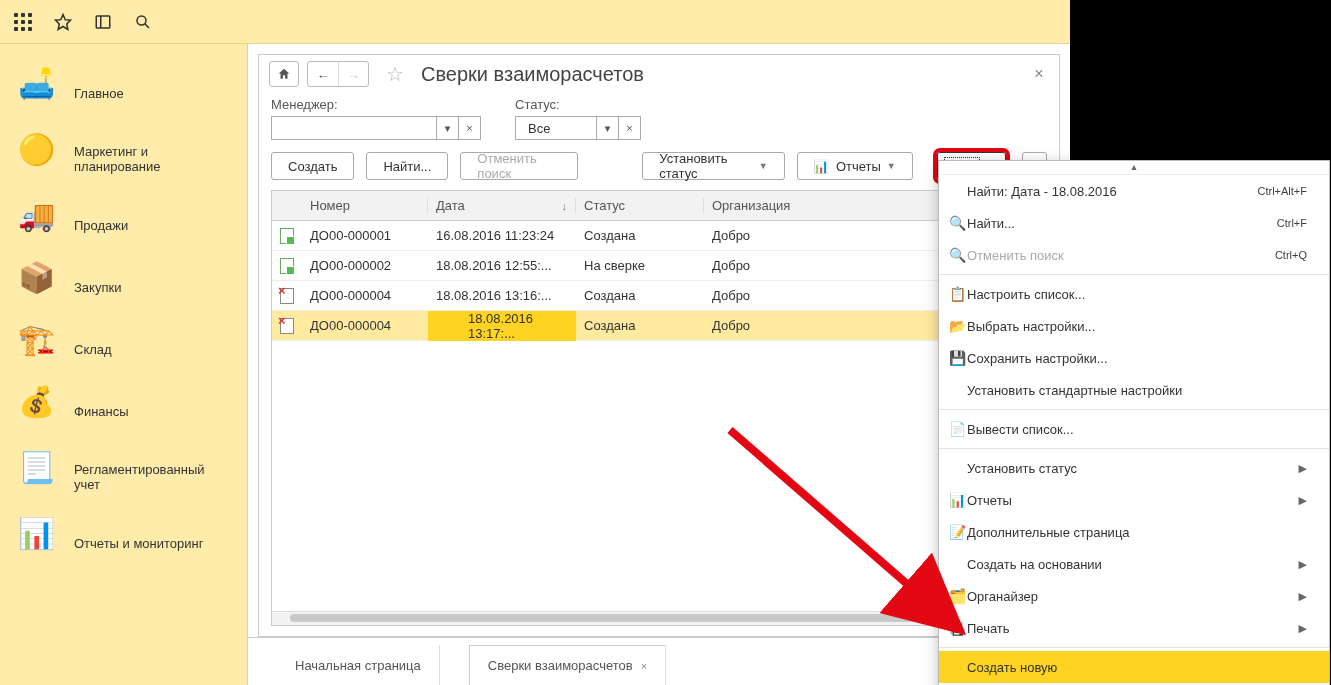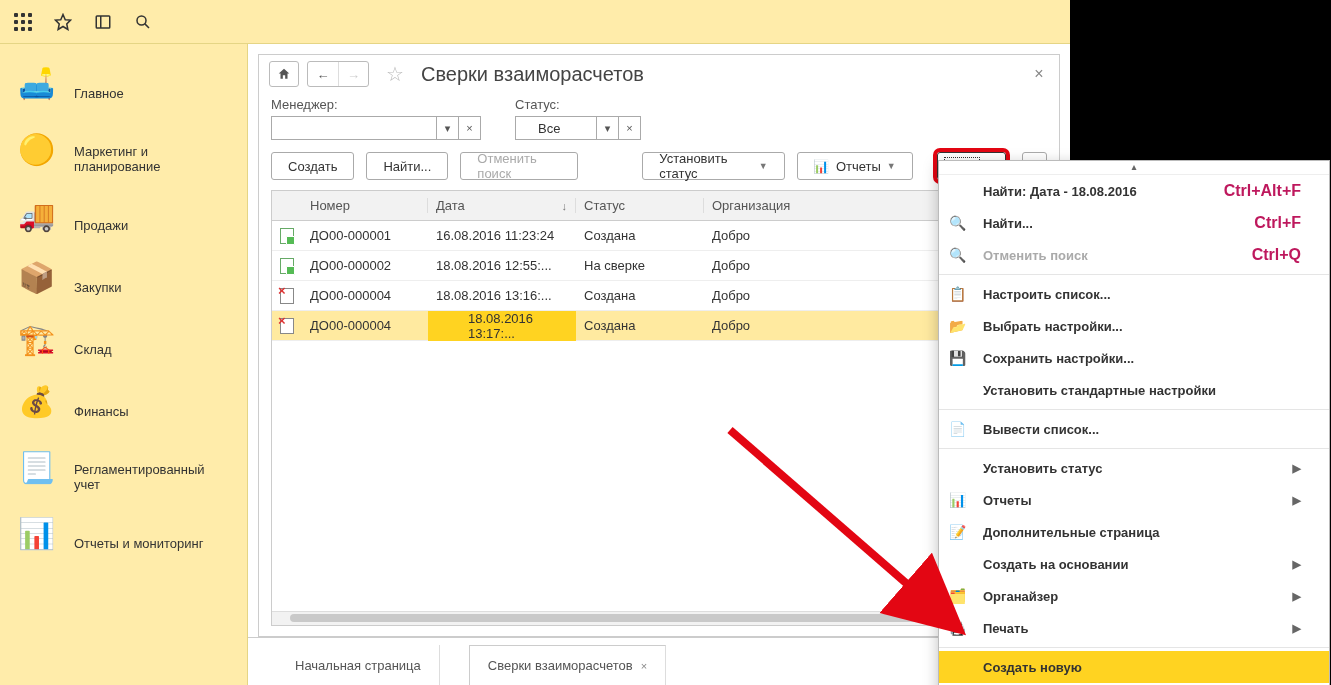--- a/index.html
+++ b/index.html
@@ -158,21 +158,21 @@
     padding:4px 12px 6px;
     font-size:13px;
   }
   .filters .fcol{display:flex;flex-direction:column;gap:4px;}
   .filters label{color:#555;}
   .finput-group{display:flex;}
   .finput{
     height:24px;
     border:1px solid #aaa;
     background:#fff;
-    padding:0 22px;
+    padding:0 12px;
     display:flex;align-items:center;
     font-size:13px;
   }
   .finput.sel{color:#333;}
   .fsquare{
     width:22px;height:24px;
     border:1px solid #aaa;
     border-left:none;
     background:#fff;
     display:flex;align-items:center;justify-content:center;
@@ -312,32 +312,31 @@
     box-shadow:0 4px 14px rgba(0,0,0,.25);
     z-index:10;
     font-size:13px;
   }
   .dropdown .scroll-top{
     height:14px;border-bottom:1px solid #eee;text-align:center;font-size:10px;color:#666;
   }
   .mi{
     display:flex;align-items:center;
     height:32px;
-    padding:0 28px 0 10px;
-    gap:16px;
+    padding:0 22px 0 10px;
+    gap:0;
     cursor:pointer;
     color:#333;
-    font-weight:bold;
   }
   .mi.disabled{color:#aaa;cursor:default;}
   .mi.hl{background:#ffd321;}
   .mi .micon{width:18px;height:18px;flex:none;display:flex;align-items:center;justify-content:center;font-size:14px;color:#777;}
   .mi.disabled .micon{color:#ccc;}
   .mi .mlabel{flex:1;white-space:nowrap;overflow:hidden;text-overflow:ellipsis;}
-  .mi .mshort{color:#be185d;font-size:16px;}
+  .mi .mshort{color:#404040;font-size:11px;}
   .mi .marrow{color:#666;font-size:11px;}
   .sep{height:1px;background:#e5e5e5;margin:3px 0;}
   
   .arrow-svg{
     position:absolute;
     left:720px;top:420px;
     width:280px;height:230px;
     z-index:20;
     pointer-events:none;
   }

